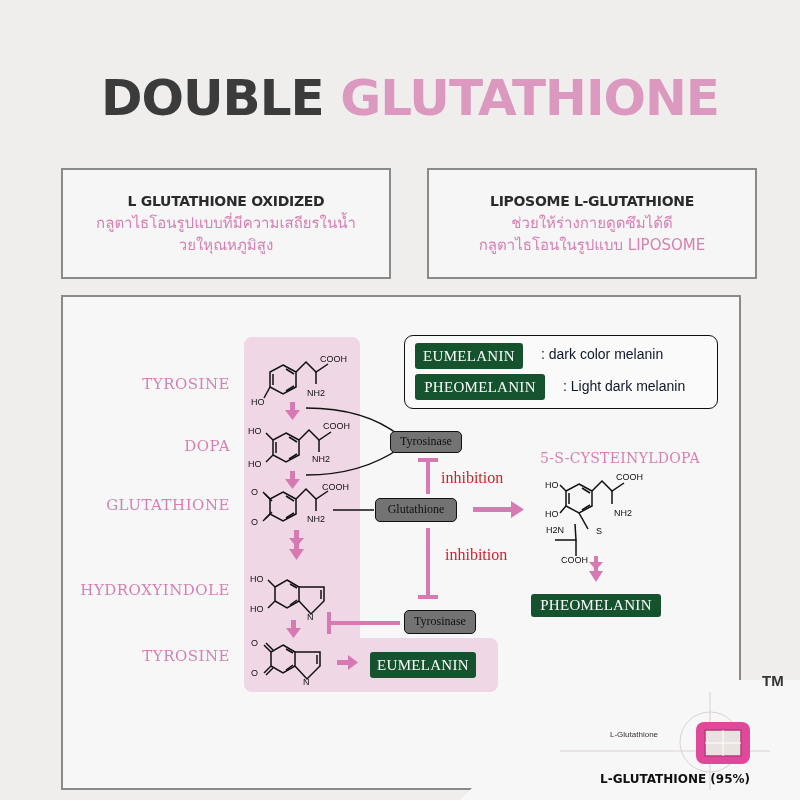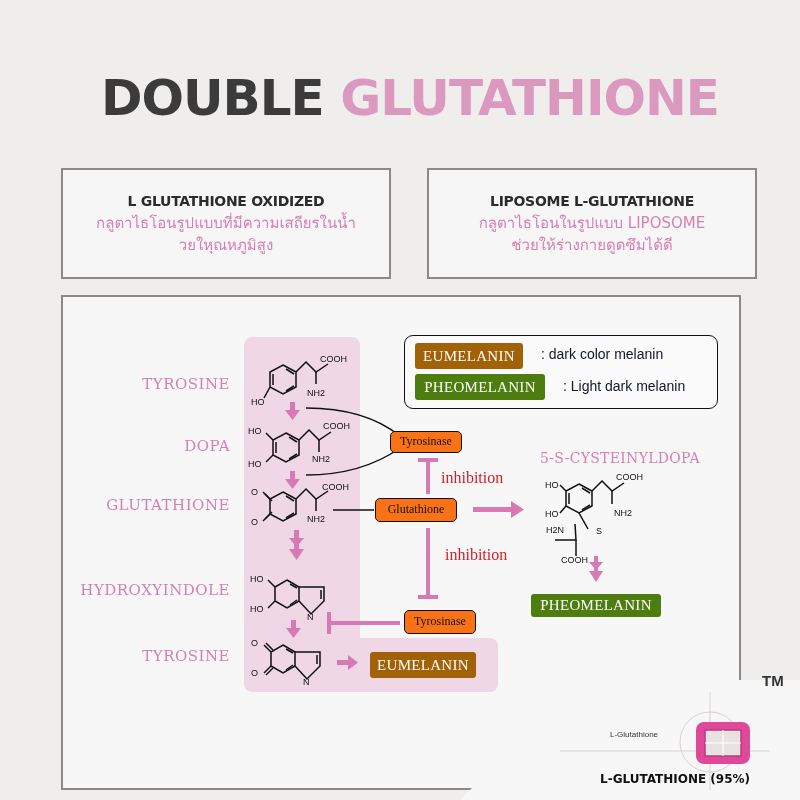--- a/index.html
+++ b/index.html
@@ -38,37 +38,37 @@
   }
   .abs { position: absolute; }
   .stage-label {
     position: absolute; font-family: "DejaVu Serif", "Liberation Serif", serif;
     font-size: 15px; color: #d77fb3; text-align: right; width: 170px; left: 60px;
     letter-spacing: 0.5px;
   }
   .mol-text { font-family: "Liberation Sans", sans-serif; font-size: 9px; fill: #111; }
 
   .box-node {
-    position: absolute; border: 1.5px solid #111; border-radius: 5px; background: #f97316;
+    position: absolute; border: 1.5px solid #111; border-radius: 5px; background: #737373;
     font-family: "Liberation Serif", serif; font-size: 12px; color: #111;
     text-align: center; box-sizing: border-box;
   }
   .inhib {
     position: absolute; font-family: "Liberation Serif", serif; font-size: 16px; color: #d11f2a;
   }
   .legend {
     position: absolute; left: 404px; top: 335px; width: 314px; height: 74px;
     border: 1.5px solid #111; border-radius: 9px; background: #fafafa; box-sizing: border-box;
   }
   .tag {
     position: absolute; font-family: "Liberation Serif", serif; color: #fff;
     border-radius: 3px; text-align: center; letter-spacing: 0.3px;
   }
-  .tag.eu { background: #a16207; }
-  .tag.pheo { background: #4d7c0f; }
+  .tag.eu { background: #14532d; }
+  .tag.pheo { background: #14532d; }
   .leg-desc {
     position: absolute; font-family: Liberation Sans, sans-serif; font-size: 14px; color: #0f172a;
   }
   .cys-label {
     position: absolute; left: 540px; top: 450px; font-family: "DejaVu Serif", serif;
     font-size: 14px; color: #d77fb3; letter-spacing: 0.3px;
   }
 
   .logo-wrap { position: absolute; left: 470px; top: 680px; width: 330px; height: 120px; }
   .gluta {
@@ -94,22 +94,22 @@
 </div>
 
 <div class="card left">
   <div class="head">L GLUTATHIONE OXIDIZED</div>
   <div class="sub">กลูตาไธโอนรูปแบบที่มีความเสถียรในน้ำ</div>
   <div class="sub">วยใหุณหภูมิสูง</div>
 </div>
 
 <div class="card right">
   <div class="head">LIPOSOME L-GLUTATHIONE</div>
+  <div class="sub">ช่วยให้ร่างกายดูดซึมได้ดี</div>
   <div class="sub">กลูตาไธโอนในรูปแบบ LIPOSOME</div>
-  <div class="sub">ช่วยให้ร่างกายดูดซึมได้ดี</div>
 </div>
 
 <div class="panel"></div>
 
 <svg class="abs" style="left:0;top:0" width="800" height="800">
 
   <path d="M252,337 h100 a8,8 0 0 1 8,8 v293 h130 a8,8 0 0 1 8,8 v38 a8,8 0 0 1 -8,8 h-238 a8,8 0 0 1 -8,-8 v-339 a8,8 0 0 1 8,-8 z" fill="#efd7e6"></path>
 
   <g stroke="#111" stroke-width="1.5" fill="none">
     <polygon points="283,365 296,372 296,387 283,394 270,387 270,372"></polygon>

